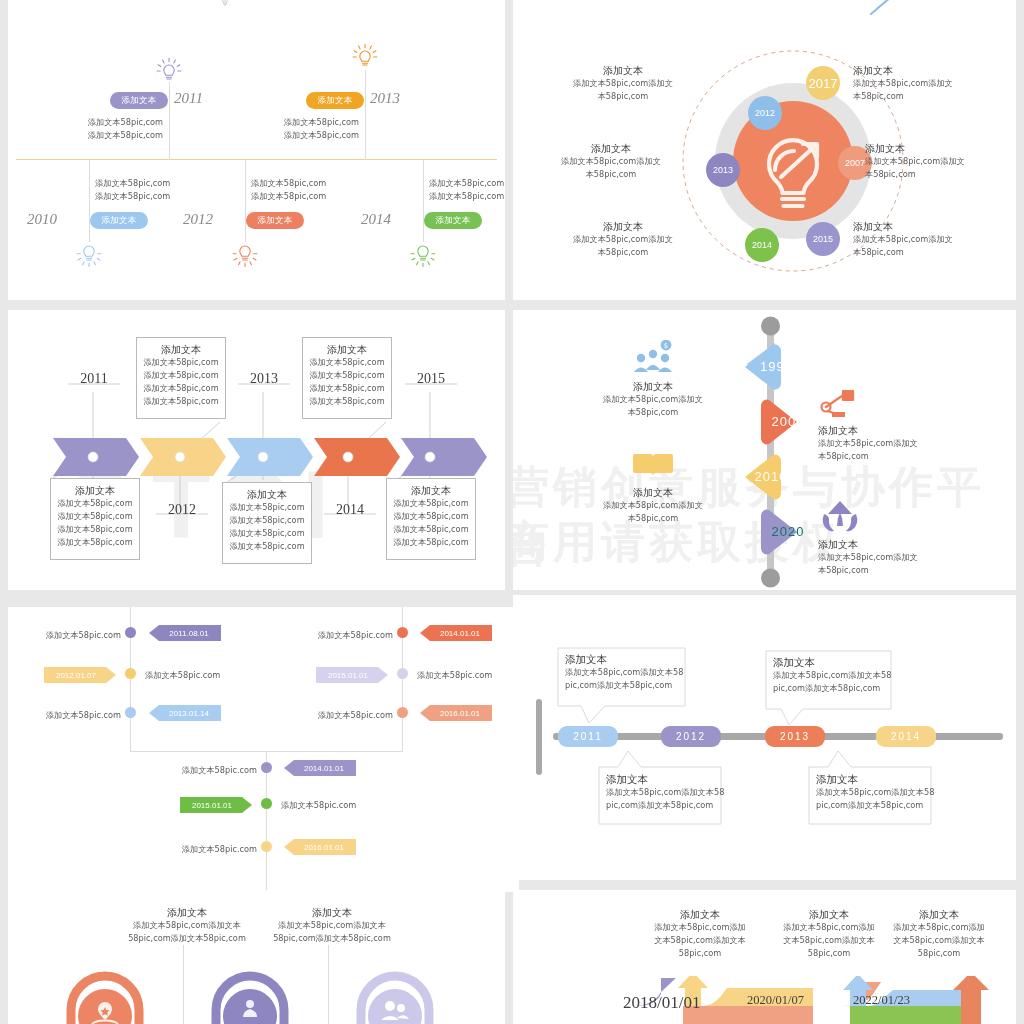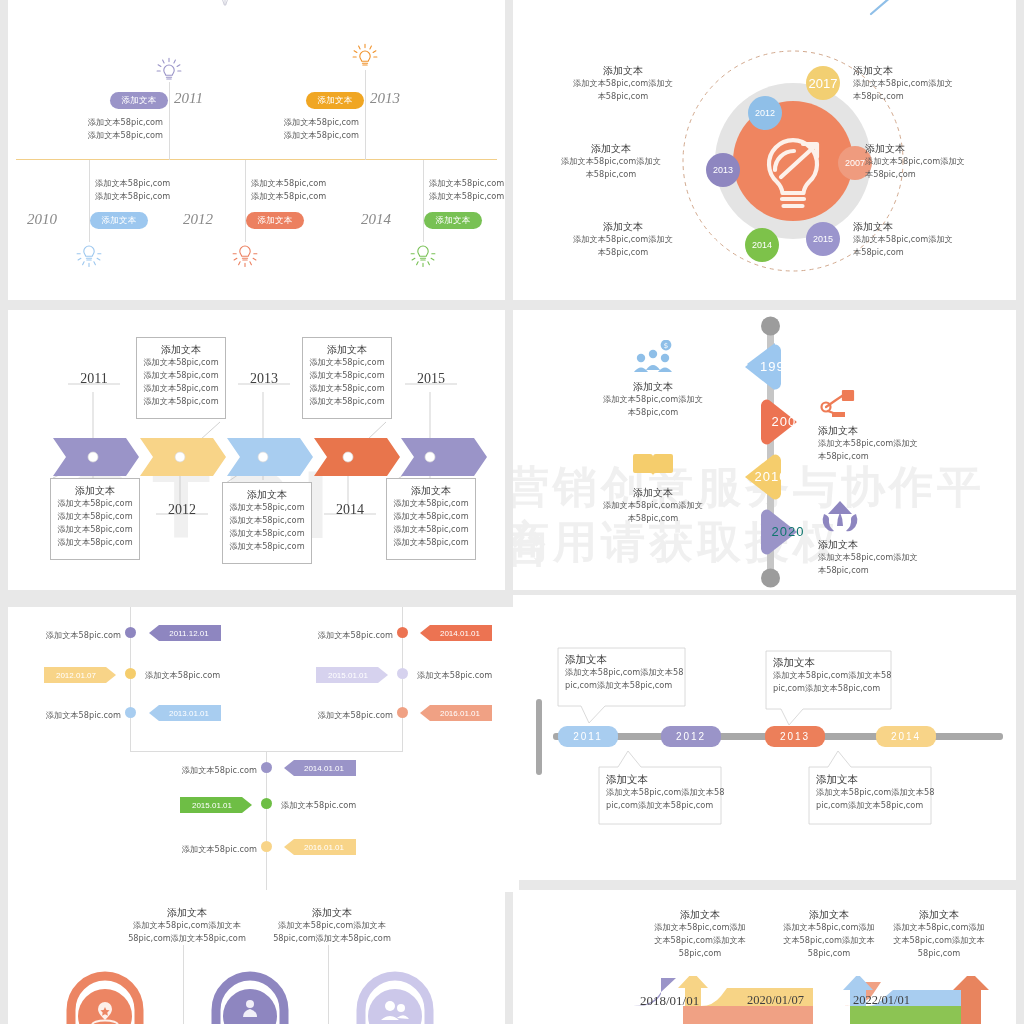--- a/index.html
+++ b/index.html
@@ -374,37 +374,37 @@
     <div class="vline" style="left:394px;top:0;height:145px;"></div>
     <div class="hline" style="left:122px;top:144px;width:272px;background:#dcdcdc;"></div>
     <div class="vline" style="left:258px;top:144px;height:141px;"></div>
 
     <div>
       <div class="cn body-txt" style="position:absolute;left:113px;top:22px;transform:translateX(-100%);">添加文本58pic.com</div>
       <div class="dot" style="left:117px;top:20px;width:11px;height:11px;background:#8e86c0;"></div>
       <svg style="position:absolute;left:141px;top:18px;width:72px;height:16px;">
         <path d="M10 0 H72 V16 H10 L0 8 Z" fill="#8e86c0"></path>
       </svg>
-      <div style="position:absolute;left:141px;top:18px;width:72px;height:16px;display:flex;align-items:center;justify-content:center;color:#fff;font-size:8px;padding-left:8px;box-sizing:border-box;">2011.12.01</div>
+      <div style="position:absolute;left:141px;top:18px;width:72px;height:16px;display:flex;align-items:center;justify-content:center;color:#fff;font-size:8px;padding-left:8px;box-sizing:border-box;">2011.08.01</div>
     </div>
     <div>
       <svg style="position:absolute;left:36px;top:60px;width:72px;height:16px;">
         <path d="M0 0 H62 L72 8 L62 16 H0 Z" fill="#f8d488"></path>
       </svg>
       <div style="position:absolute;left:36px;top:60px;width:72px;height:16px;display:flex;align-items:center;justify-content:center;color:#fff;font-size:8px;padding-right:8px;box-sizing:border-box;">2012.01.07</div>
       <div class="dot" style="left:117px;top:61px;width:11px;height:11px;background:#f5cd6c;"></div>
       <div class="cn body-txt" style="position:absolute;left:137px;top:62px;">添加文本58pic.com</div>
     </div>
     <div>
       <div class="cn body-txt" style="position:absolute;left:113px;top:102px;transform:translateX(-100%);">添加文本58pic.com</div>
       <div class="dot" style="left:117px;top:100px;width:11px;height:11px;background:#a8cdf0;"></div>
       <svg style="position:absolute;left:141px;top:98px;width:72px;height:16px;">
         <path d="M10 0 H72 V16 H10 L0 8 Z" fill="#a8cdf0"></path>
       </svg>
-      <div style="position:absolute;left:141px;top:98px;width:72px;height:16px;display:flex;align-items:center;justify-content:center;color:#fff;font-size:8px;padding-left:8px;box-sizing:border-box;">2013.01.01</div>
+      <div style="position:absolute;left:141px;top:98px;width:72px;height:16px;display:flex;align-items:center;justify-content:center;color:#fff;font-size:8px;padding-left:8px;box-sizing:border-box;">2013.01.14</div>
     </div>
 
     <div>
       <div class="cn body-txt" style="position:absolute;left:385px;top:22px;transform:translateX(-100%);">添加文本58pic.com</div>
       <div class="dot" style="left:389px;top:20px;width:11px;height:11px;background:#ec7352;"></div>
       <svg style="position:absolute;left:412px;top:18px;width:72px;height:16px;">
         <path d="M10 0 H72 V16 H10 L0 8 Z" fill="#ec7352"></path>
       </svg>
       <div style="position:absolute;left:412px;top:18px;width:72px;height:16px;display:flex;align-items:center;justify-content:center;color:#fff;font-size:8px;padding-left:8px;box-sizing:border-box;">2014.01.01</div>
     </div>
@@ -562,18 +562,18 @@
 
     <svg style="position:absolute;left:0;top:86px;width:503px;height:48px;">
       <path d="M0 30 H120 q20 0 28-14 L163 2 L148 2 L148 18 q-6 12-24 12 H0 Z" fill="#9a94c8"></path>
       <path d="M165 12 L180 -4 L195 12 L188 12 L188 30 Q200 30 208 20 L214 12 H300 V30 H200 q-22 0-30 12 H172 L172 12 Z" fill="#f7d486"></path>
       <path d="M170 30 H300 V48 H170 Z" fill="#f0a184"></path>
       <path d="M300 30 H330 q22 0 30-12 L368 6 L352 6 L352 22 q-6 8-22 8 H300 Z" fill="#f0a184"></path>
       <path d="M330 14 L345 -2 L360 14 L353 14 L353 30 q12 0 20-10 L380 14 H460 V30 H380 q-22 0-30 12 H337 L337 14 Z" fill="#a8cdf0"></path>
       <path d="M337 30 H460 V48 H337 Z" fill="#8cc453"></path>
       <path d="M440 14 L458 -4 L476 14 L468 14 L468 48 H448 L448 14 Z" fill="#e8845e"></path>
     </svg>
-    <div class="yr-sr" style="position:absolute;left:127px;top:103px;font-size:13px;">2018/01/01</div>
+    <div class="yr-sr" style="position:absolute;left:110px;top:103px;font-size:17px;">2018/01/01</div>
     <div class="yr-sr" style="position:absolute;left:234px;top:103px;font-size:12.5px;">2020/01/07</div>
-    <div class="yr-sr" style="position:absolute;left:340px;top:103px;font-size:12.5px;">2022/01/01</div>
+    <div class="yr-sr" style="position:absolute;left:340px;top:103px;font-size:12.5px;">2022/01/23</div>
   </div>
 
 </div>
 
 </body></html>

